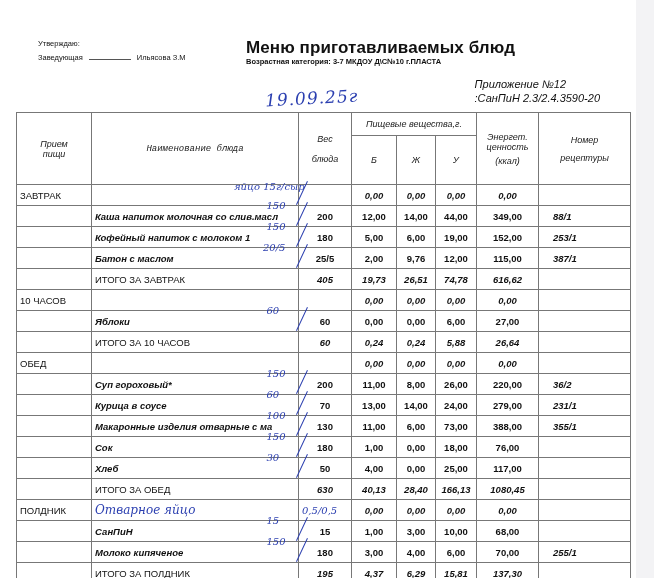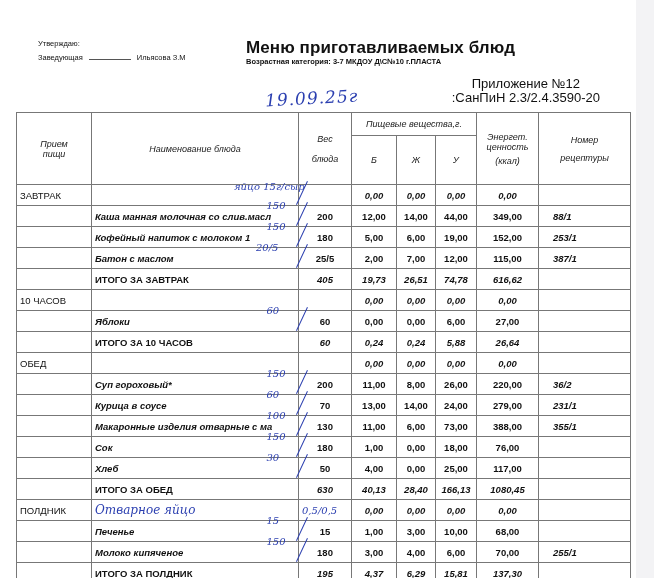--- a/index.html
+++ b/index.html
@@ -2,34 +2,34 @@
 <html><head>
 <meta charset="utf-8">
 <style>
   html, body { margin:0; padding:0; background:#fff; }
   body { width:654px; height:578px; position:relative; overflow:hidden; font-family:"Liberation Sans", sans-serif; color:#111; }
   .edge { position:absolute; right:0; top:0; width:18px; height:578px; background:#f3f3f5; }
   .approve { position:absolute; left:38px; top:37px; font-size:7.5px; line-height:14px; }
   .approve .line { display:inline-block; width:42px; border-bottom:1px solid #555; margin:0 6px; height:8px; vertical-align:baseline; }
   .title { position:absolute; left:246px; top:38px; font-size:17px; font-weight:bold; letter-spacing:0.1px; }
   .subtitle { position:absolute; left:246px; top:57px; font-size:7.5px; font-weight:bold; }
-  .appendix { position:absolute; right:54px; top:77px; font-size:13px; text-align:center; line-height:14px; }
+  .appendix { position:absolute; right:54px; top:77px; font-size:11px; text-align:left; line-height:14px;font-style:italic; }
   .hand { position:absolute; font-family:"DejaVu Serif", serif; font-style:italic; color:#2b3fb0; }
   .date { left:265px; top:88px; font-size:17px; transform:rotate(-3deg); letter-spacing:1px; }
   table { position:absolute; left:16px; top:112px; border-collapse:collapse; table-layout:fixed; font-size:9.5px; }
   td, th { border:1px solid #777; padding:0 3px; height:20px; white-space:nowrap; overflow:hidden; }
   th { font-weight:normal; font-style:italic; font-size:9px; color:#222; }
   .c-meal { width:68px; text-align:left; }
   .c-name { width:200px; text-align:left; }
   .c-w { width:46px; text-align:center; }
   .c-n { width:32px; text-align:center; }
   .c-e { width:55px; text-align:center;margin-top:12px; }
   .c-r { width:74px; text-align:left; padding-left:14px; }
   .dish { font-weight:bold; font-style:italic; }
-  .total { font-weight:bold;margin-top:14px; }
+  .total { font-weight:normal;margin-top:14px; }
   .bi { font-weight:bold; font-style:italic; }
   .b { font-weight:bold; }
   .hdr1 th { height:22px; }
   .hdr2 th { height:48px; }
   .ann { position:absolute; font-family:"DejaVu Serif", serif; font-style:italic; color:#2b3fb0; font-size:10px; }
   .slash { position:absolute; width:1px; background:#2b3fb0; transform-origin:top left; }
 </style>
 </head>
 <body>
 
@@ -48,21 +48,21 @@
 </div>
 <div class="hand date">19.09.25г</div>
 
 <table>
   <thead>
     <tr class="hdr1">
       <th class="c-meal" rowspan="2" style="text-align:center;">
           <div>Прием</div>
           <div>пищи</div>
         </th>
-      <th class="c-name" rowspan="2" style="text-align:center;">Наименование    блюда</th>
+      <th class="c-name" rowspan="2" style="text-align:center;font-family:Liberation Mono, monospace;">Наименование    блюда</th>
       <th class="c-w" rowspan="2">
           <div>Вес</div>
           <div style="margin-top:10px">блюда</div>
         </th>
       <th colspan="3">Пищевые вещества,г.</th>
       <th class="c-e" rowspan="2">
           <div>Энергет.</div>
           <div>ценность</div>
           <div style="margin-top:4px">(ккал)</div>
         </th>
@@ -83,21 +83,21 @@
         <td class="c-name "></td>
         <td class="c-w "></td>
         <td class="c-n bi">0,00</td>
         <td class="c-n bi">0,00</td>
         <td class="c-n bi">0,00</td>
         <td class="c-e bi">0,00</td>
         <td class="c-r bi"></td>
       </tr>
       <tr>
         <td class="c-meal "></td>
-        <td class="c-name dish">Каша манная молочная со слив.масл</td>
+        <td class="c-name dish">Каша напиток молочная со слив.масл</td>
         <td class="c-w b">200</td>
         <td class="c-n b">12,00</td>
         <td class="c-n b">14,00</td>
         <td class="c-n b">44,00</td>
         <td class="c-e b">349,00</td>
         <td class="c-r bi">88/1</td>
       </tr>
       <tr>
         <td class="c-meal "></td>
         <td class="c-name dish">Кофейный напиток с молоком 1</td>
@@ -106,21 +106,21 @@
         <td class="c-n b">6,00</td>
         <td class="c-n b">19,00</td>
         <td class="c-e b">152,00</td>
         <td class="c-r bi">253/1</td>
       </tr>
       <tr>
         <td class="c-meal "></td>
         <td class="c-name dish">Батон с маслом</td>
         <td class="c-w b">25/5</td>
         <td class="c-n b">2,00</td>
-        <td class="c-n b">7,00</td>
+        <td class="c-n b">9,76</td>
         <td class="c-n b">12,00</td>
         <td class="c-e b">115,00</td>
         <td class="c-r bi">387/1</td>
       </tr>
       <tr>
         <td class="c-meal "></td>
         <td class="c-name total">ИТОГО ЗА ЗАВТРАК</td>
         <td class="c-w bi">405</td>
         <td class="c-n bi">19,73</td>
         <td class="c-n bi">26,51</td>
@@ -233,21 +233,21 @@
         <td class="c-name " style="font-family: &quot;DejaVu Serif&quot;, serif; font-style: italic; color: rgb(43, 63, 176); font-size: 12px;">Отварное яйцо</td>
         <td class="c-w " style="font-family: &quot;DejaVu Serif&quot;, serif; font-style: italic; color: rgb(43, 63, 176); font-size: 10px; text-align: left;">0,5/0,5</td>
         <td class="c-n bi">0,00</td>
         <td class="c-n bi">0,00</td>
         <td class="c-n bi">0,00</td>
         <td class="c-e bi">0,00</td>
         <td class="c-r bi"></td>
       </tr>
       <tr>
         <td class="c-meal "></td>
-        <td class="c-name dish">Печенье</td>
+        <td class="c-name dish">СанПиН</td>
         <td class="c-w b">15</td>
         <td class="c-n b">1,00</td>
         <td class="c-n b">3,00</td>
         <td class="c-n b">10,00</td>
         <td class="c-e b">68,00</td>
         <td class="c-r bi"></td>
       </tr>
       <tr>
         <td class="c-meal "></td>
         <td class="c-name dish">Молоко кипяченое</td>
@@ -271,21 +271,21 @@
     </tbody>
 </table>
 
 <div id="overlay">
     <div class="ann" style="top: 180.5px; left: 234px;">яйцо 15г/сыр</div>
     <div class="slash" style="left: 306.5px; top: 180.5px; height: 26px; transform: rotate(25deg);"></div>
     <div class="ann" style="top: 199.5px; left: 266.5px;">150</div>
     <div class="slash" style="left: 306.5px; top: 201.5px; height: 26px; transform: rotate(25deg);"></div>
     <div class="ann" style="top: 220.5px; left: 266.5px;">150</div>
     <div class="slash" style="left: 306.5px; top: 222.5px; height: 26px; transform: rotate(25deg);"></div>
-    <div class="ann" style="top: 241.5px; left: 256px;">20/5</div>
+    <div class="ann" style="top: 241.5px; left: 263px;">20/5</div>
     <div class="slash" style="left: 306.5px; top: 243.5px; height: 26px; transform: rotate(25deg);"></div>
     <div class="ann" style="top: 304.5px; left: 266.5px;">60</div>
     <div class="slash" style="left: 306.5px; top: 306.5px; height: 26px; transform: rotate(25deg);"></div>
     <div class="ann" style="top: 367.5px; left: 266.5px;">150</div>
     <div class="slash" style="left: 306.5px; top: 369.5px; height: 26px; transform: rotate(25deg);"></div>
     <div class="ann" style="top: 388.5px; left: 266.5px;">60</div>
     <div class="slash" style="left: 306.5px; top: 390.5px; height: 26px; transform: rotate(25deg);"></div>
     <div class="ann" style="top: 409.5px; left: 266.5px;">100</div>
     <div class="slash" style="left: 306.5px; top: 411.5px; height: 26px; transform: rotate(25deg);"></div>
     <div class="ann" style="top: 430.5px; left: 266.5px;">150</div>

